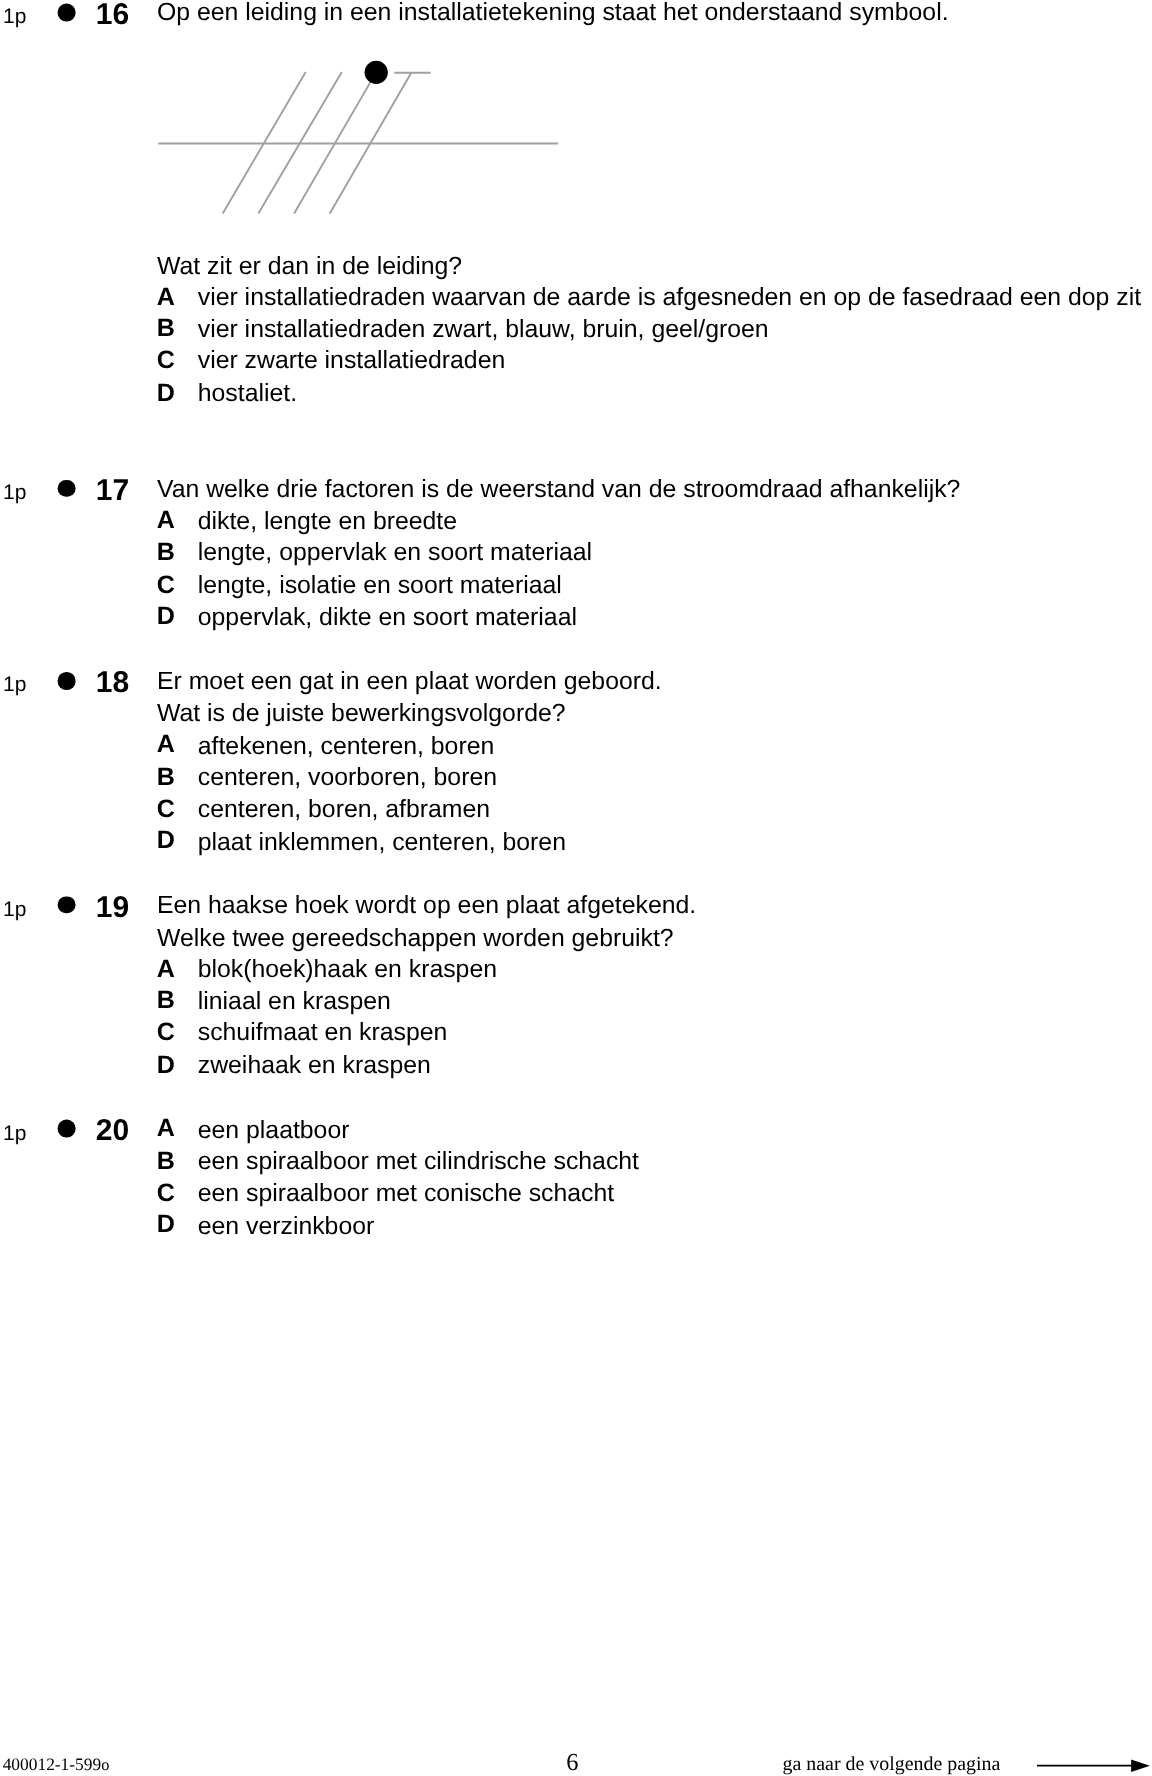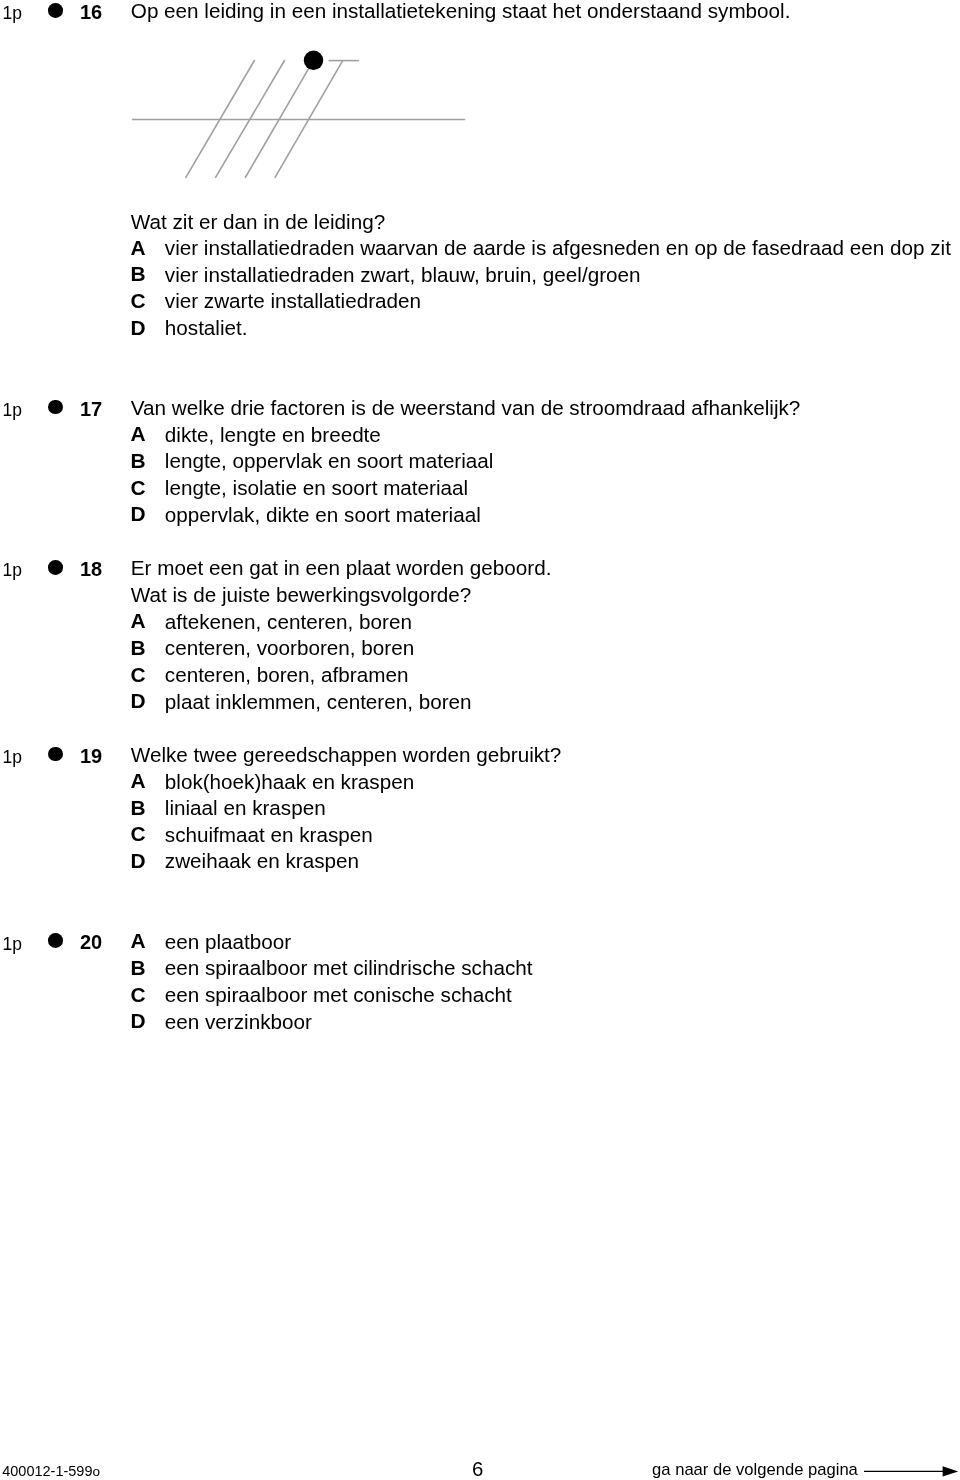--- a/index.html
+++ b/index.html
@@ -9,21 +9,21 @@
     position:relative;overflow:hidden;
     -webkit-font-smoothing:antialiased;transform:translateZ(0);
   }
   .page{position:absolute;left:0;top:0;width:960px;height:1480px;}
 
   .qblock{position:absolute;left:0;width:960px;}
 
   .marker{position:absolute;left:0;top:0;width:131px;height:26.63px;}
   .pts{position:absolute;left:2.5px;top:1.9px;font-size:17.5px;line-height:26.63px;}
   .bullet{position:absolute;left:48.0px;top:4.6px;width:14.6px;height:14.6px;border-radius:50%;background:#000;}
-  .num{position:absolute;left:79.9px;top:0.6px;font-size:20px;font-weight:bold;line-height:26.63px;}
+  .num{position:absolute;left:79.9px;top:0.6px;font-size:25px;font-weight:bold;line-height:26.63px;}
 
   .body{position:absolute;left:130.8px;top:0;width:829px;}
   .qline{font-size:20.68px;line-height:26.63px;white-space:pre;}
 
   .opt{position:relative;min-height:26.63px;}
   .optl{position:absolute;left:-0.2px;top:-0.4px;font-size:20.9px;line-height:26.63px;font-weight:bold;}
   .optt{margin-left:34px;font-size:20.68px;line-height:26.63px;}
 
   .fig{position:absolute;}
 
@@ -127,20 +127,21 @@
     </div>
   </div>
 
   <div class="qblock" style="top:741.91px;">
     <div class="marker">
       <span class="pts">1p</span>
       <span class="bullet"></span>
       <span class="num">19</span>
     </div>
     <div class="body">
+      <div class="qline">Een haakse hoek wordt op een plaat afgetekend.</div>
       <div class="qline">Welke twee gereedschappen worden gebruikt?</div>
       <div class="opt">
         <span class="optl">A</span>
         <div class="optt">blok(hoek)haak en kraspen</div>
       </div>
       <div class="opt">
         <span class="optl">B</span>
         <div class="optt">liniaal en kraspen</div>
       </div>
       <div class="opt">
@@ -185,21 +186,21 @@
       <line x1="131.9" y1="119.55" x2="465.2" y2="119.55"></line>
       <line x1="254.7" y1="60.0" x2="185.6" y2="177.9"></line>
       <line x1="284.8" y1="60.0" x2="215.3" y2="177.9"></line>
       <line x1="313.4" y1="60.3" x2="245.1" y2="177.9"></line>
       <line x1="342.7" y1="60.6" x2="274.8" y2="177.9"></line>
       <line x1="328.6" y1="60.6" x2="358.9" y2="60.6"></line>
     </g>
     <circle cx="313.5" cy="60.3" r="9.7" fill="#000"></circle>
   </svg>
 
-  <div class="footer" style="top:1450px;">
+  <div class="footer" style="top:1450px;font-family:Liberation Serif, serif;">
     <span class="fcode"><span>400012-1-599</span><span class="sfx">o</span></span>
     <span class="fpage">6</span>
     <span class="fnext">ga naar de volgende pagina</span>
     <svg class="farrow" width="100" height="20" viewBox="0 0 100 20">
       <line x1="0" y1="10.4" x2="85" y2="10.4" stroke="#000" stroke-width="1.4"></line>
       <path d="M78.6 5.2 L94.2 10.4 L78.6 15.6 Z" fill="#000"></path>
     </svg>
   </div>
 
 </div>

